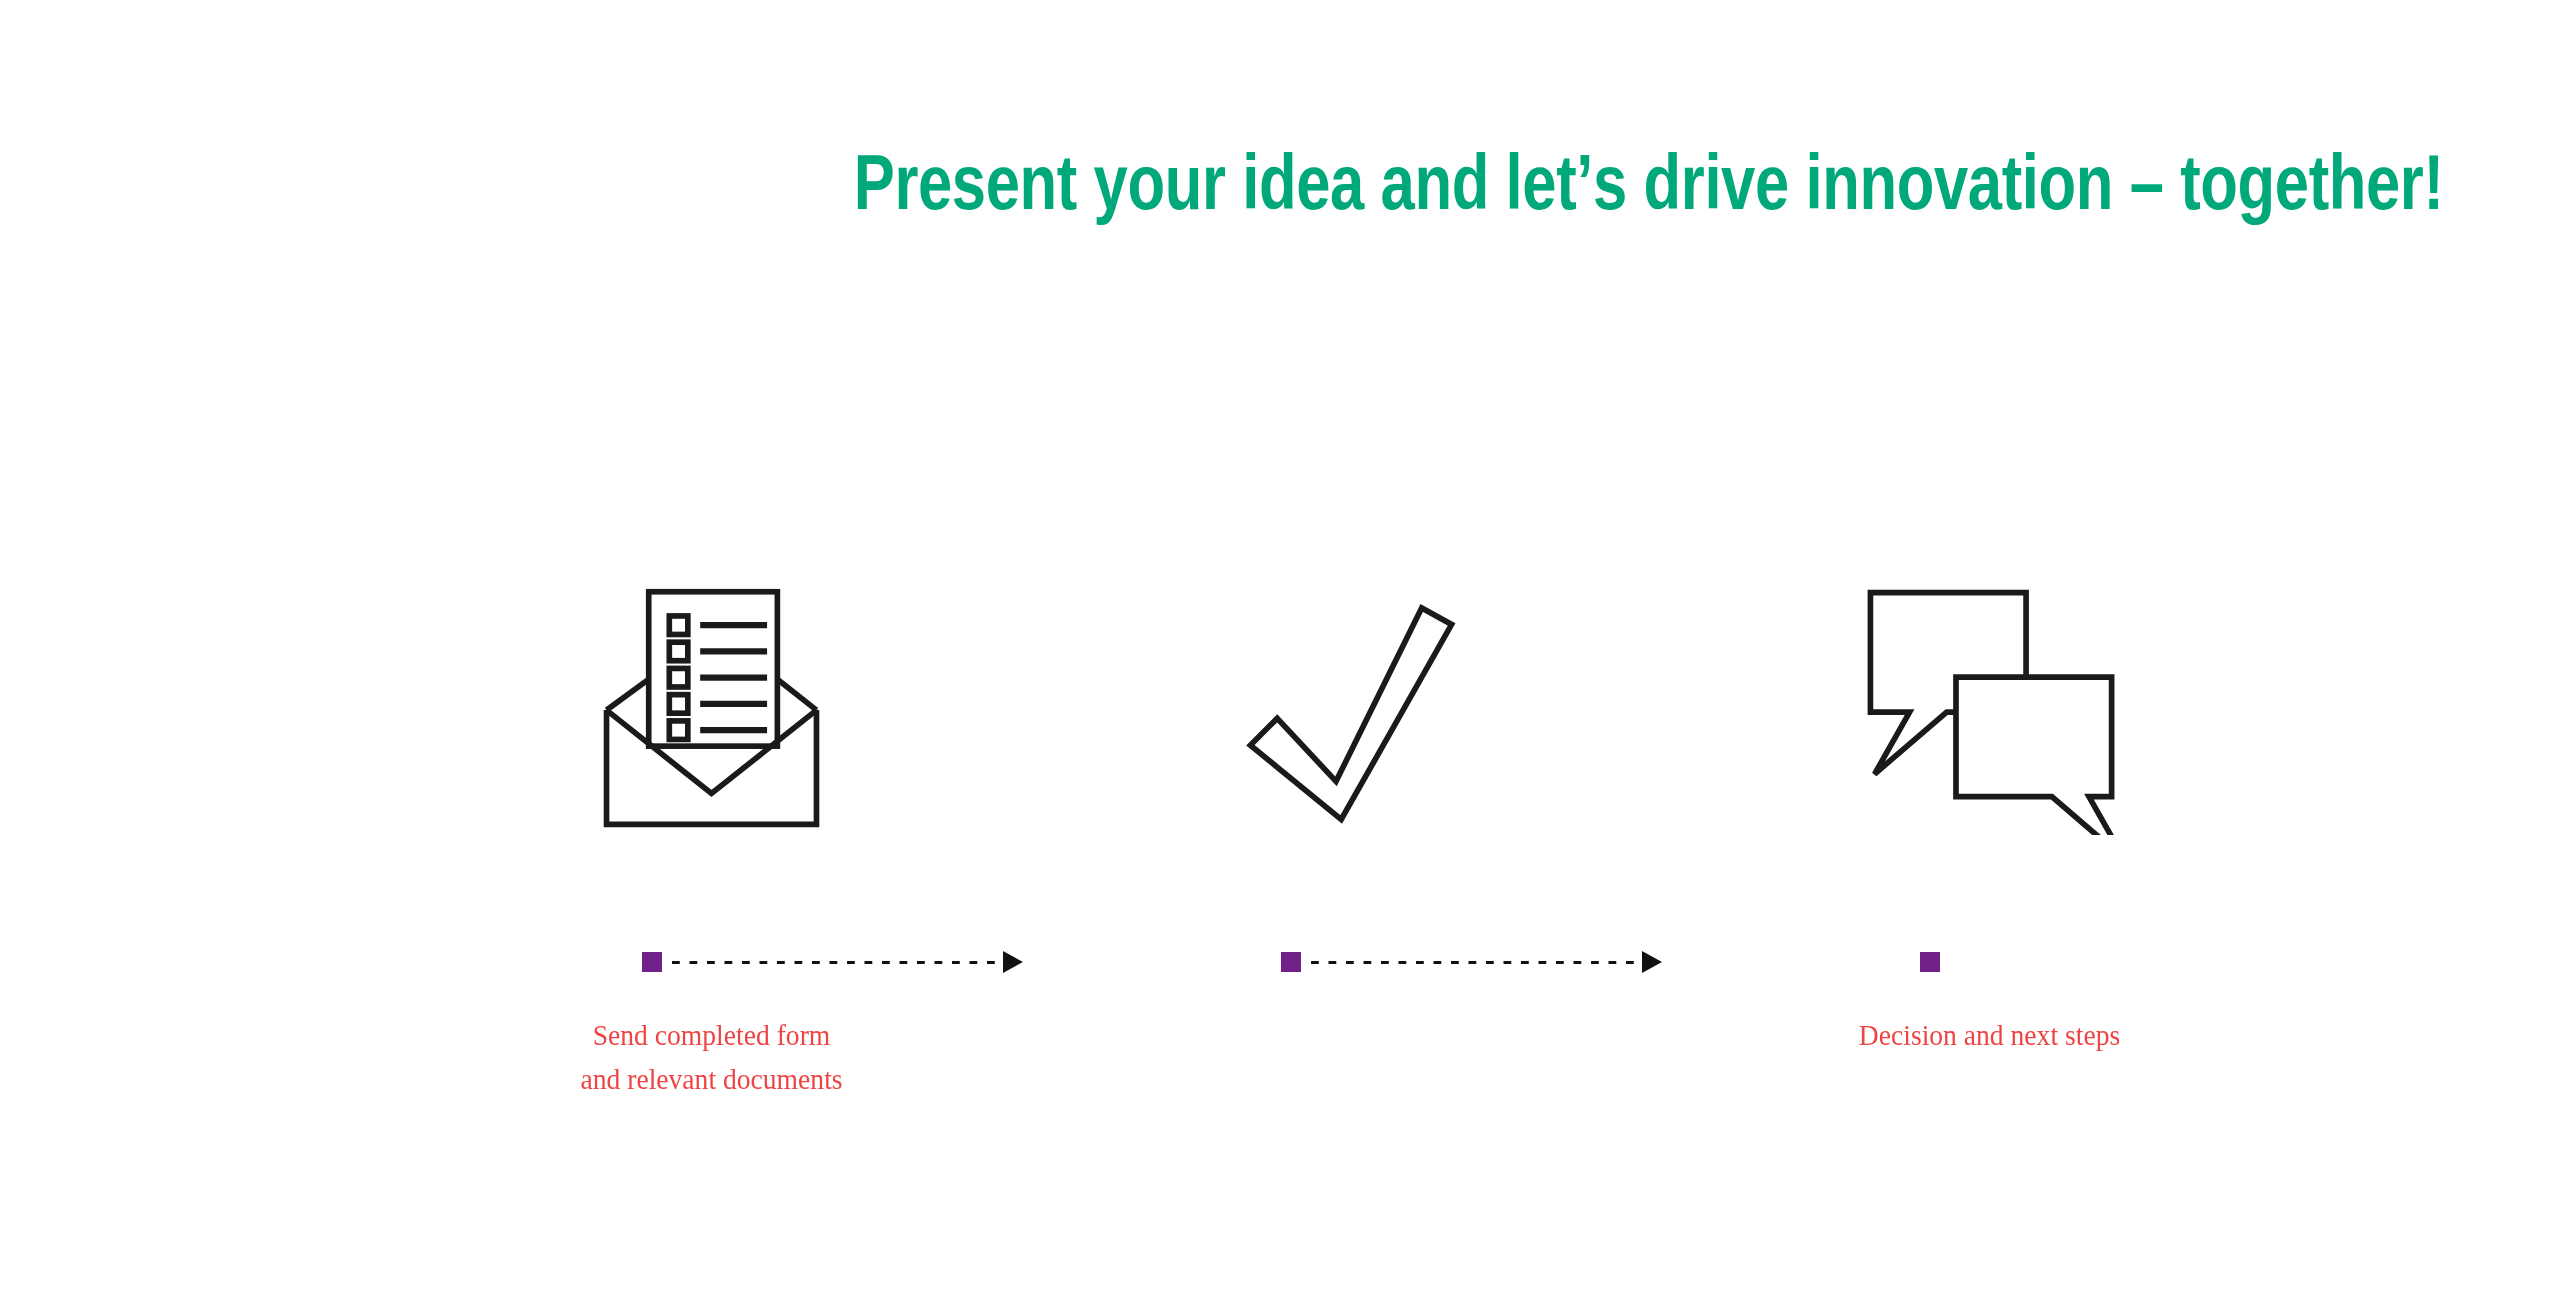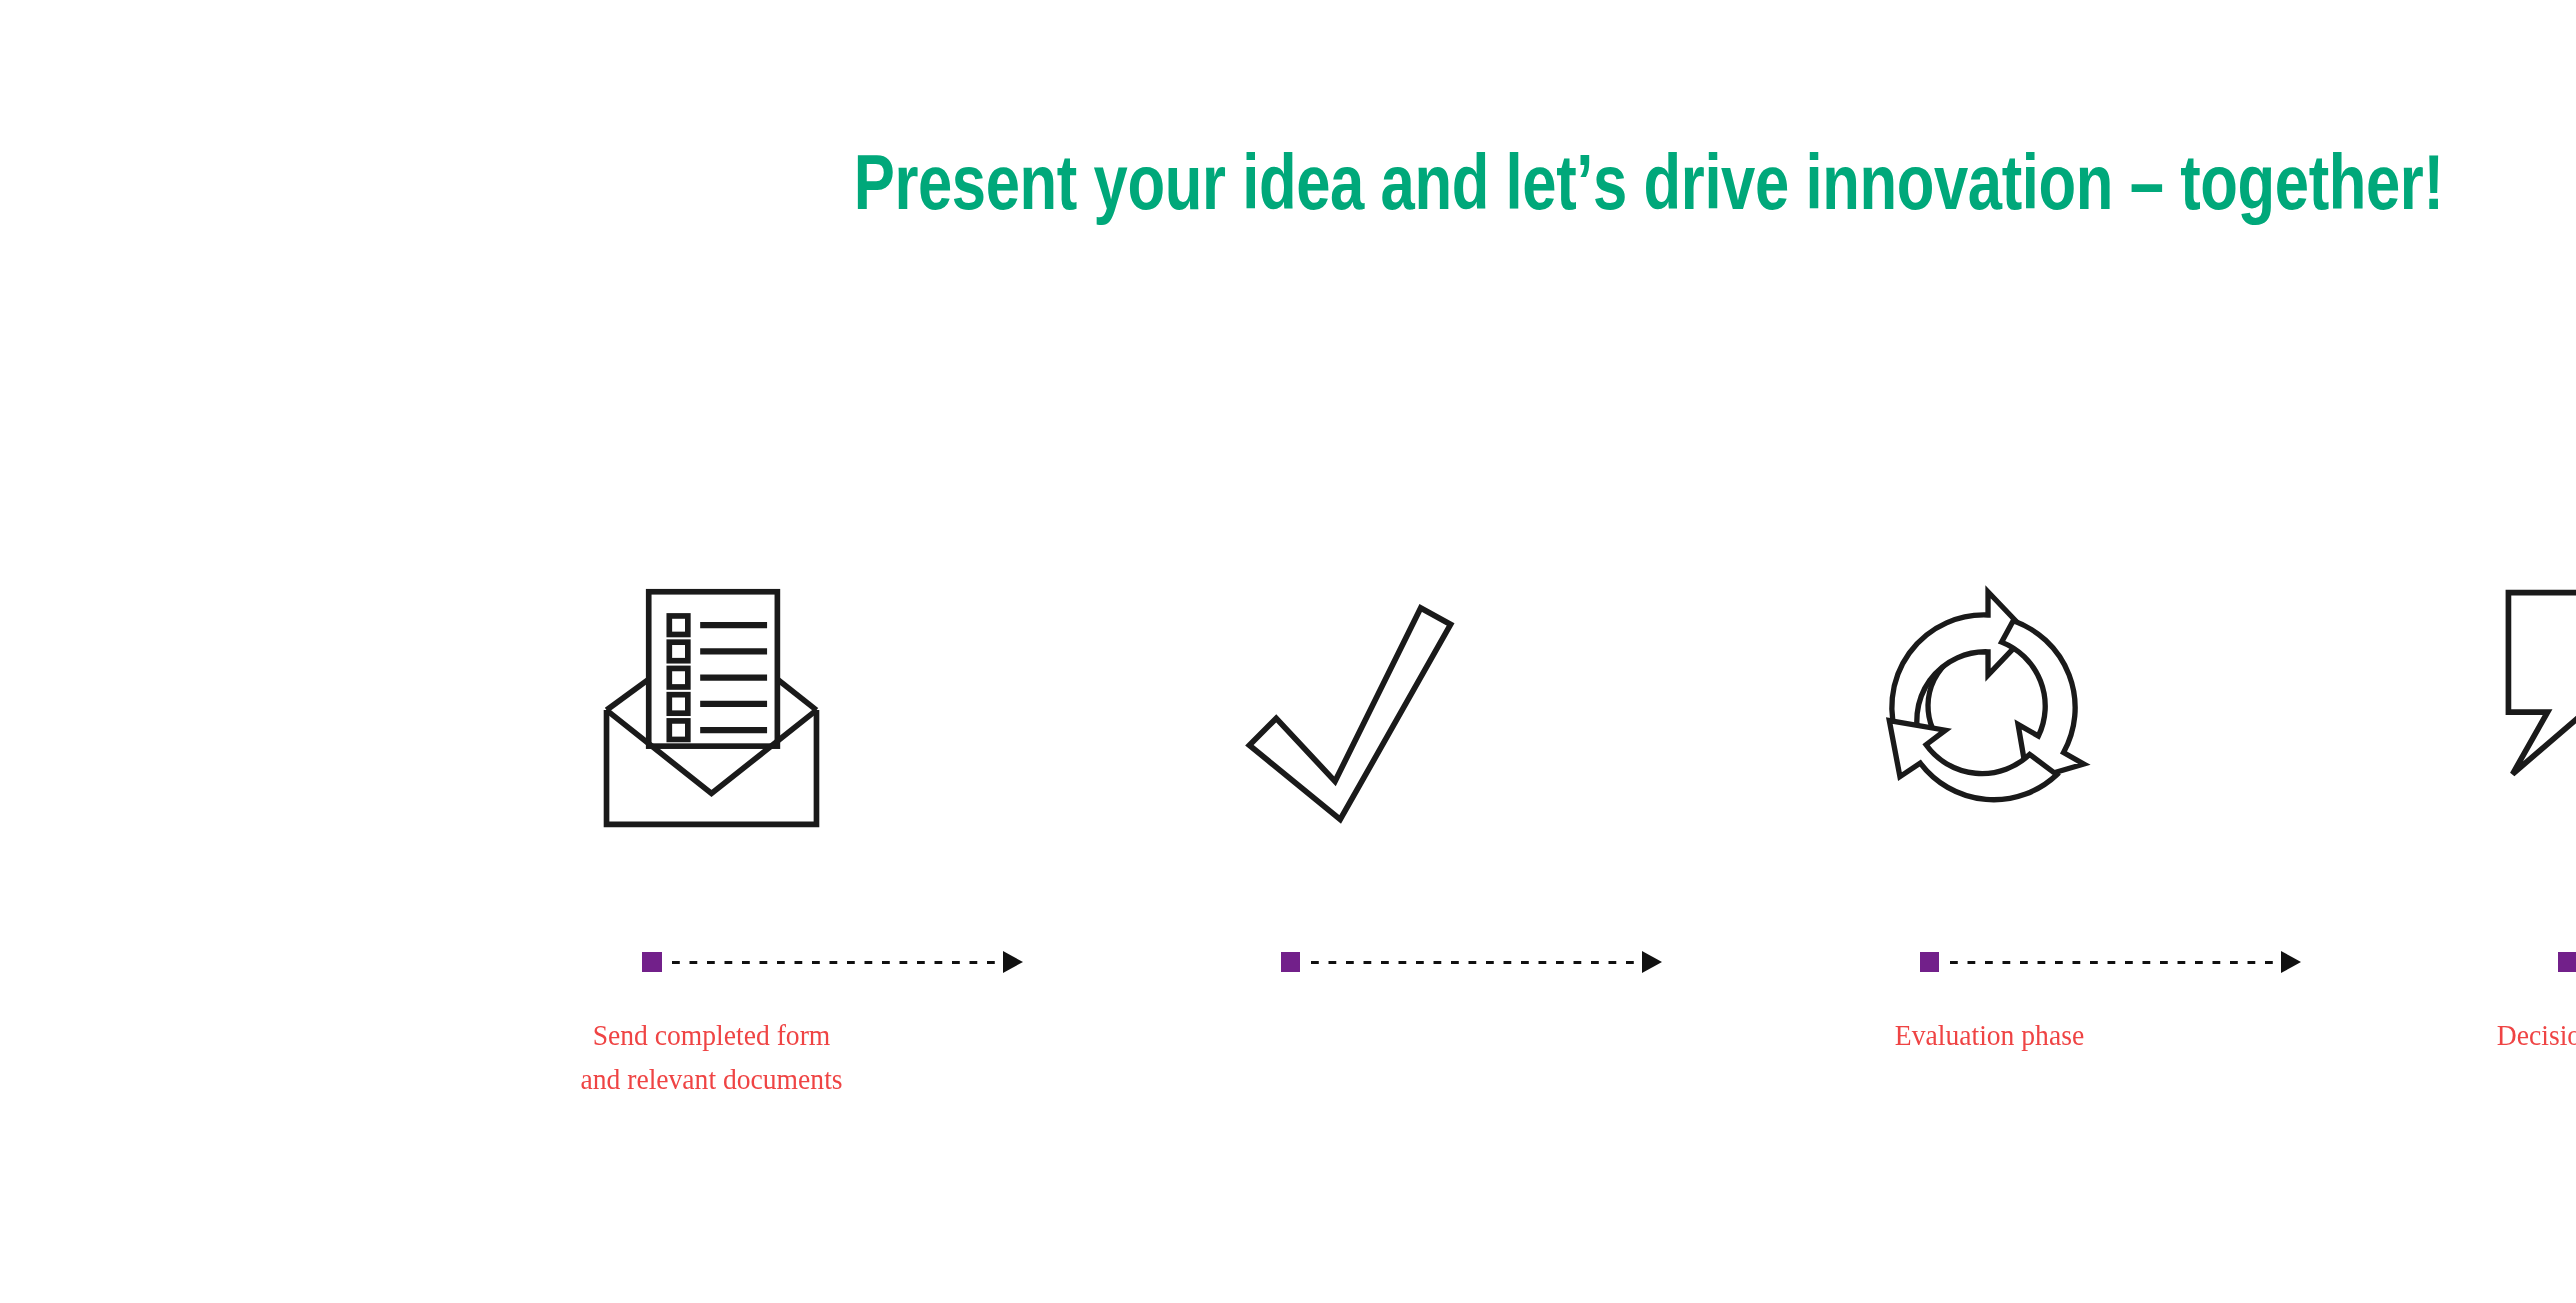--- a/index.html
+++ b/index.html
@@ -145,76 +145,20 @@
       </div>
 
       <div class="timeline">
         <div class="marker m-left" style="background:#72208A"></div>
         <div class="connector"></div>
         <div class="arrowhead"></div>
       </div>
 
     </div>
 
-    <div class="step">
-      <div class="icon-box">
-        <svg width="242" height="258" viewBox="0 0 500 500">
-          <g fill="none" stroke="#1a1a1a" stroke-width="11" stroke-linejoin="miter" stroke-linecap="butt">
-
-            <path d="M232 68
-                     L232 128
-                     A122 122 0 0 0 128 280
-                     L70 296
-                     A182 182 0 0 1 232 68 Z" transform="rotate(-8 250 250)"></path>
-            <path d="M232 68 L232 128 L300 98 Z" transform="rotate(-8 250 250)"></path>
-
-          </g>
-
-          <g fill="#ffffff" stroke="#1a1a1a" stroke-width="11" stroke-linejoin="miter">
-
-            <path d="M62 320
-                     A190 190 0 0 1 248 62
-                     L248 14
-                     L330 100
-                     L248 186
-                     L248 138
-                     A142 142 0 0 0 110 330
-                     Z"></path>
-
-            <path d="M300 74
-                     A190 190 0 0 1 404 346
-                     L446 370
-                     L330 404
-                     L310 288
-                     L352 312
-                     A142 142 0 0 0 276 118
-                     Z"></path>
-
-            <path d="M390 392
-                     A190 190 0 0 1 108 368
-                     L66 396
-                     L44 280
-                     L160 300
-                     L120 330
-                     A142 142 0 0 0 334 350
-                     Z"></path>
-          </g>
-        </svg>
-      </div>
-
-      <div class="timeline">
-        <div class="marker m-left" style="background:#72208A"></div>
-        <div class="connector"></div>
-        <div class="arrowhead"></div>
-      </div>
-
-      <div class="caption">
-        <span class="ln">Evaluation phase</span>
-      </div>
-    </div>
 
     <div class="step last">
       <div class="icon-box">
         <svg width="268" height="258" viewBox="0 0 520 500">
           <g fill="#ffffff" stroke="#1a1a1a" stroke-width="11" stroke-linejoin="miter">
 
             <path d="M28 30 L330 30 L330 262 L176 262 L36 382 L104 262 L28 262 Z"></path>
 
             <path d="M194 194 L496 194 L496 426 L452 426 L520 546 L380 426 L194 426 Z"></path>
           </g>

